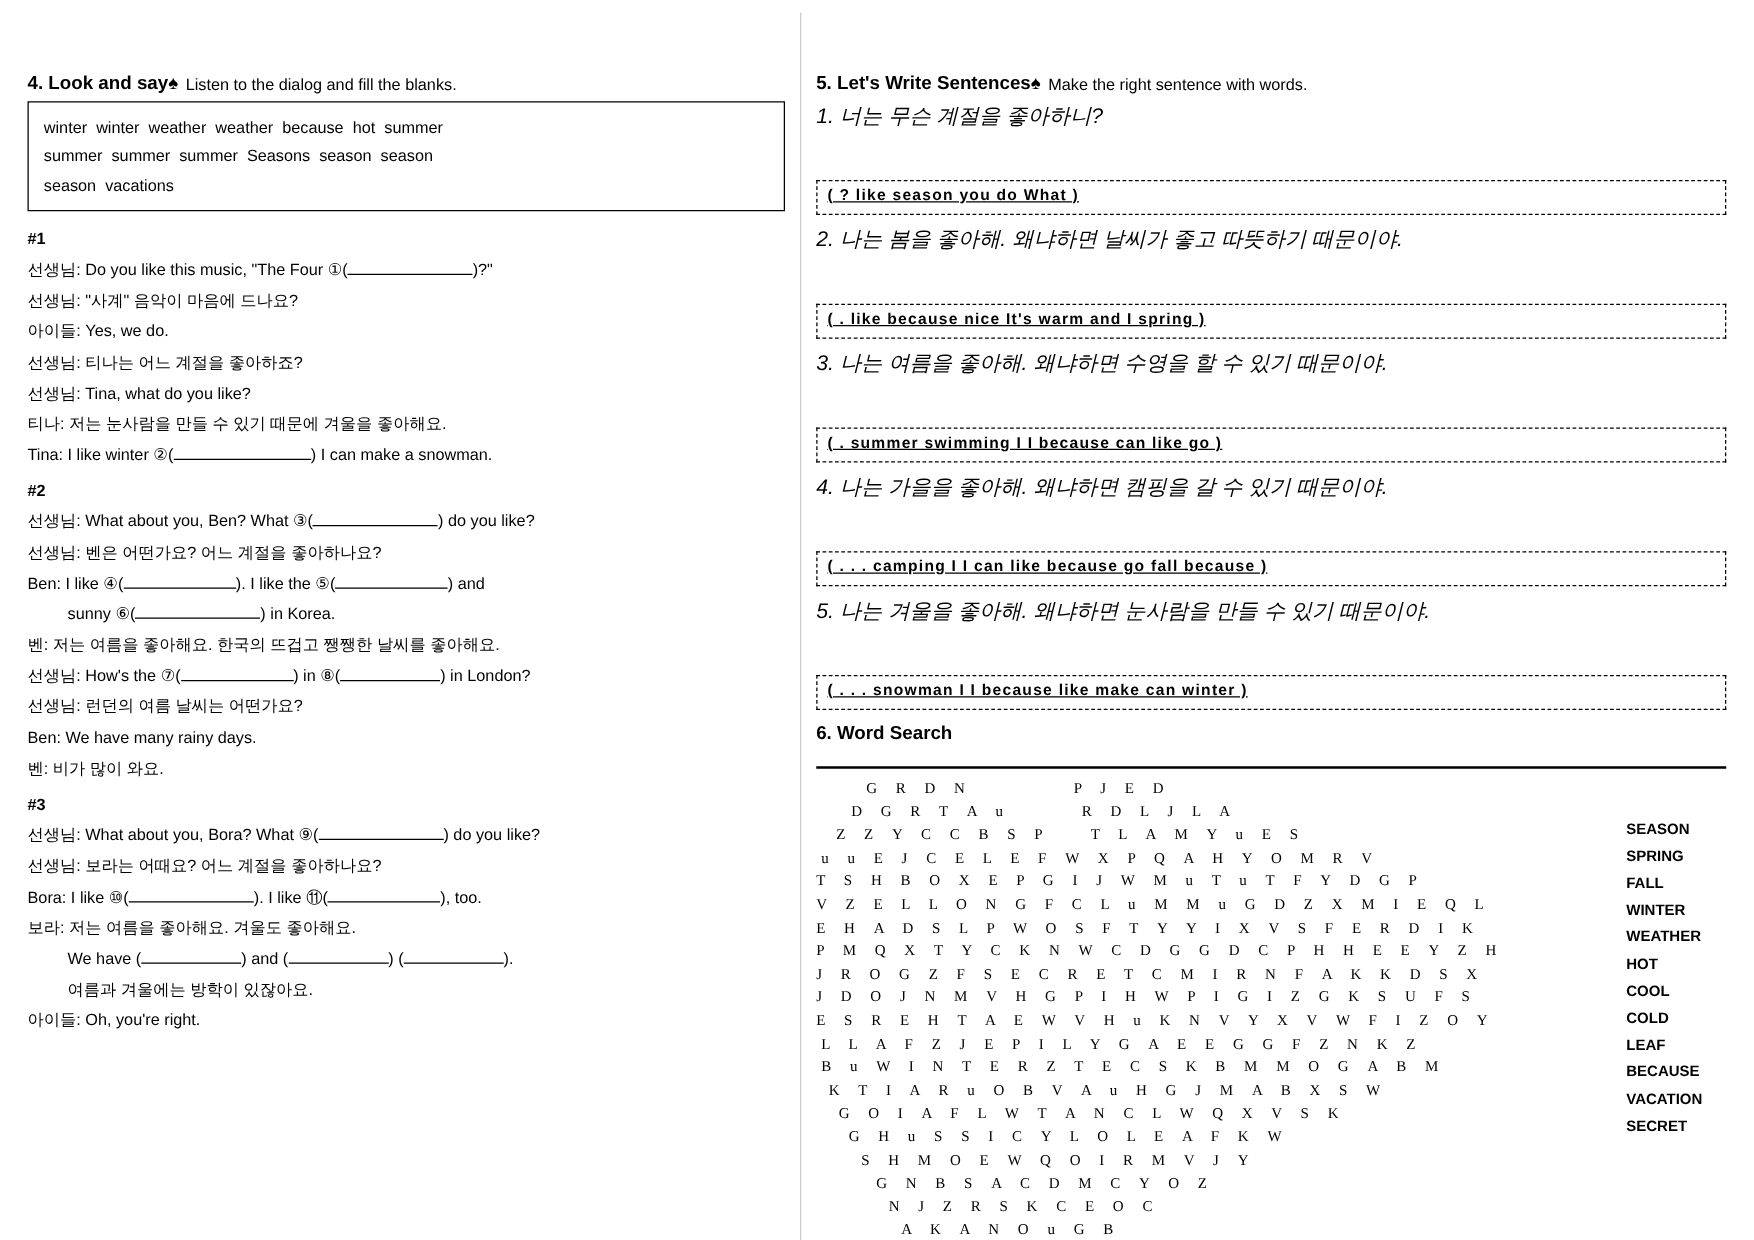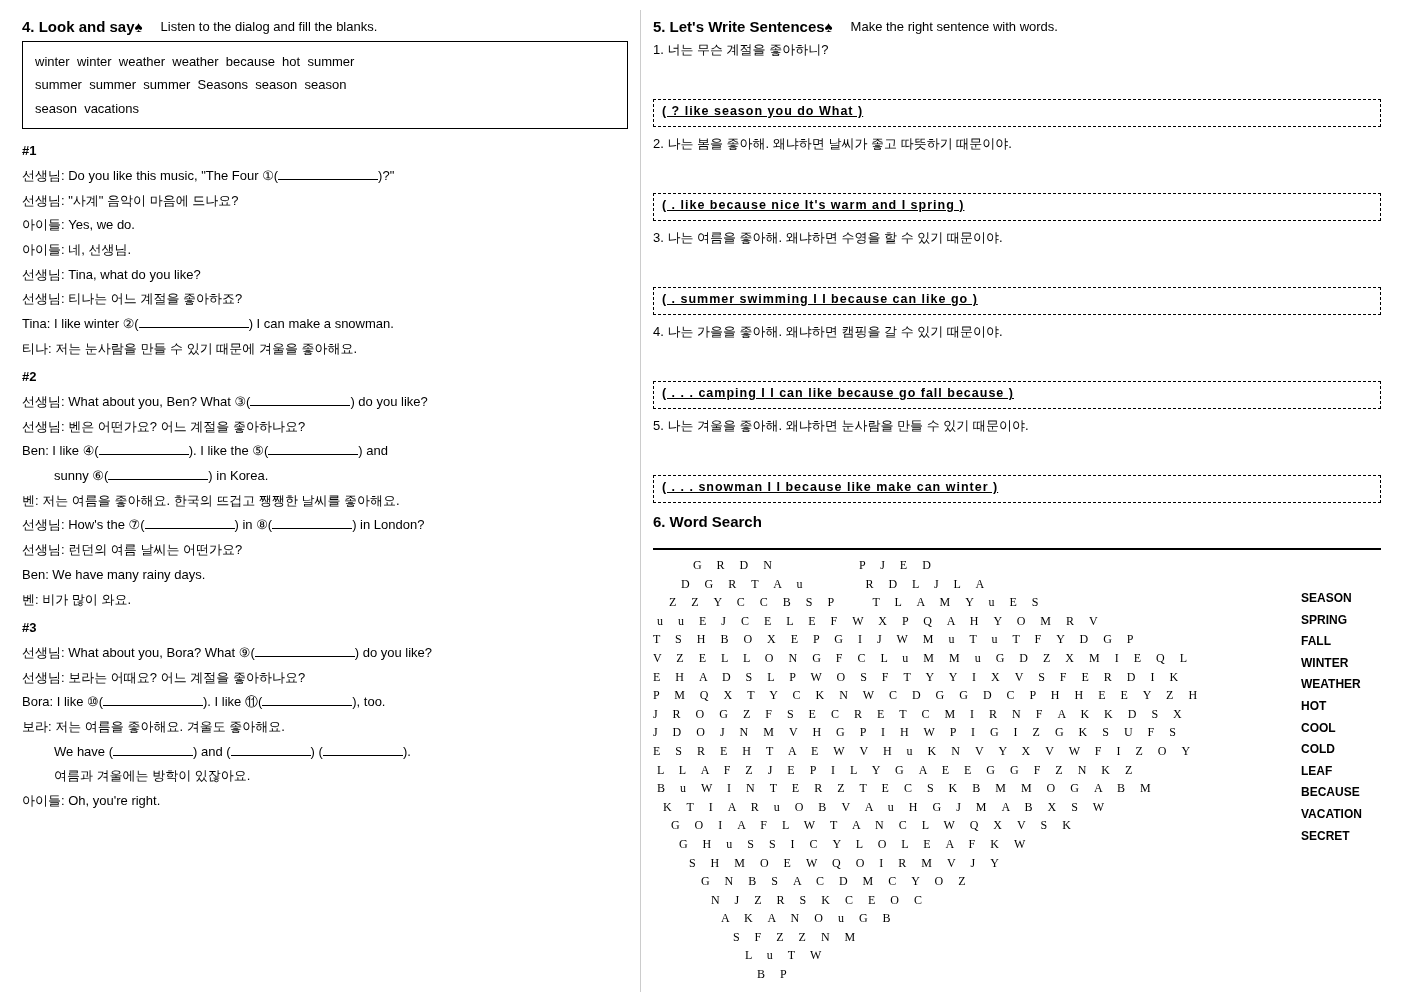--- a/index.html
+++ b/index.html
@@ -72,26 +72,27 @@
       font-weight: bold;
       min-width: 80px;
       margin-top: 32px;
     }
     .section-label {
       display: inline;
       font-weight: bold;
       font-size: 15px;
     }
     .listen-label { font-size: 13px; font-weight: normal; }
-    .sentence-num { font-size: 13px; margin-bottom: 2px; }
+    .sentence-num { font-size: 17px; margin-bottom: 2px; font-style: italic; }
     .title-bar {
       display: flex;
-      align-items: center;
-      gap: 18px;
+      align-items: flex-end;
+      gap: 6px;
       margin-bottom: 6px;
+      margin-top: 40px;
     }
   </style>
 </head>
 <body>
 
 <div class="left-panel">
   <div class="title-bar">
     <span class="section-label">
       <span>4. Look and say</span><span>♠</span>
     </span>
@@ -102,25 +103,24 @@
     <pre style="font-family:inherit;white-space:pre-wrap;font-size:13px;">winter  winter  weather  weather  because  hot  summer
 summer  summer  summer  Seasons  season  season
 season  vacations</pre>
   </div>
 
   <div class="dialog-text">
     <div><strong>#1</strong></div>
     <div>선생님: Do you like this music, "The Four ①(<span class="blank" style="width:100px;"></span>)?"</div>
     <div>선생님: "사계" 음악이 마음에 드나요?</div>
     <div>아이들: Yes, we do.</div>
-    <div>아이들: 네, 선생님.</div>
+    <div>선생님: 티나는 어느 계절을 좋아하죠?</div>
     <div>선생님: Tina, what  do you like?</div>
-    <div>선생님: 티나는 어느 계절을 좋아하죠?</div>
+    <div>티나: 저는 눈사람을 만들 수 있기 때문에 겨울을 좋아해요.</div>
     <div>Tina: I like winter ②(<span class="blank" style="width:110px;"></span>) I can make a snowman.</div>
-    <div>티나: 저는 눈사람을 만들 수 있기 때문에 겨울을 좋아해요.</div>
 
     <div style="margin-top:4px;"><strong>#2</strong></div>
     <div>선생님: What about you, Ben? What ③(<span class="blank" style="width:100px;"></span>) do you like?</div>
     <div>선생님: 벤은 어떤가요? 어느 계절을 좋아하나요?</div>
     <div>Ben: I like ④(<span class="blank" style="width:90px;"></span>). I like the ⑤(<span class="blank" style="width:90px;"></span>) and</div>
     <div style="padding-left:32px;">sunny ⑥(<span class="blank" style="width:100px;"></span>) in Korea.</div>
     <div>벤: 저는 여름을 좋아해요. 한국의 뜨겁고 쨍쨍한 날씨를 좋아해요.</div>
     <div>선생님: How's the ⑦(<span class="blank" style="width:90px;"></span>) in ⑧(<span class="blank" style="width:70px;"></span>) in London?</div>
     <div>선생님: 런던의 여름 날씨는 어떤가요?</div>
     <div>Ben: We have many rainy days.</div>

